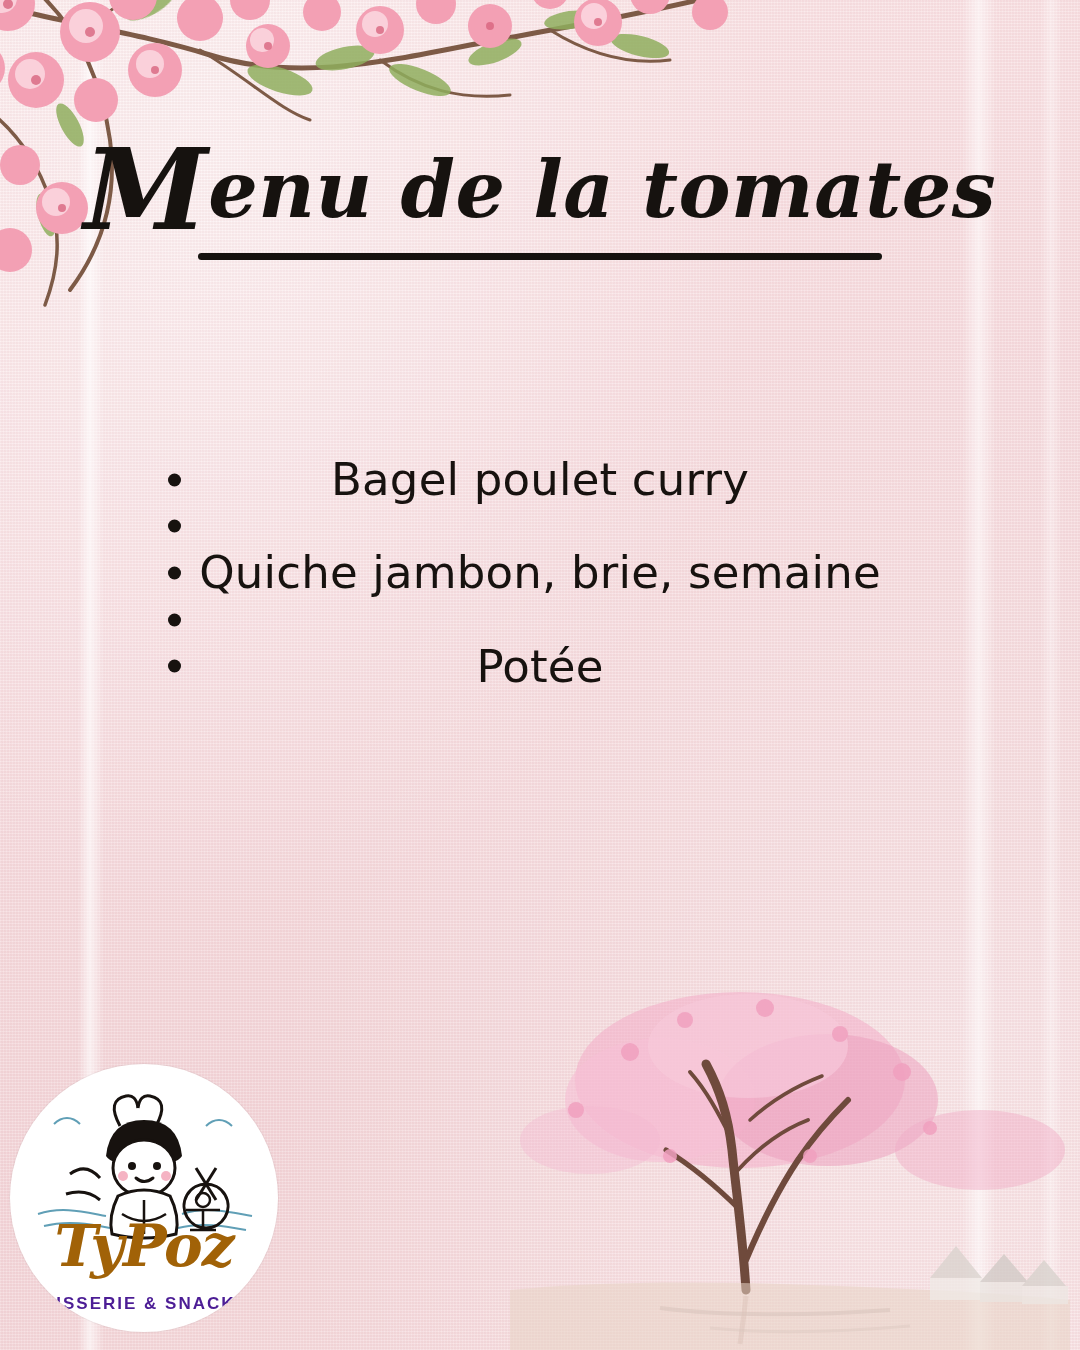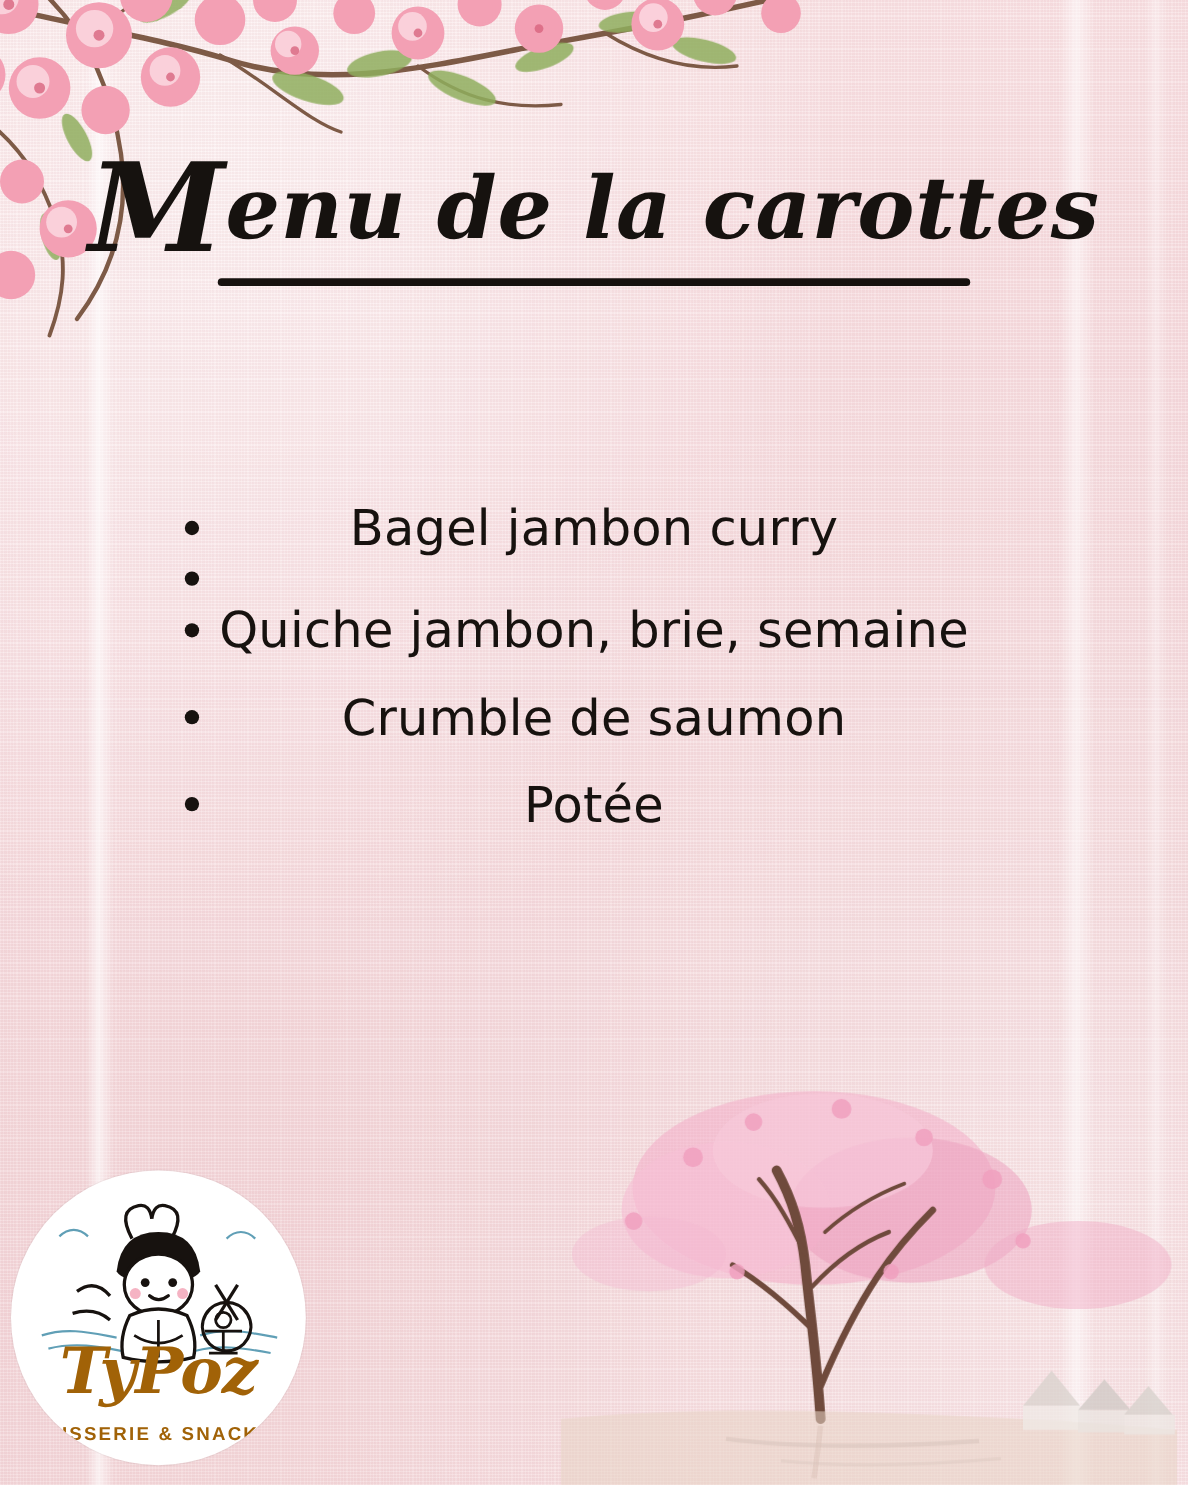--- a/index.html
+++ b/index.html
@@ -176,21 +176,21 @@
   .logo-sub {
     position: absolute;
     left: 0;
     right: 0;
     bottom: 18px;
     text-align: center;
     font-family: "Liberation Sans", sans-serif;
     font-weight: 700;
     font-size: 17px;
     letter-spacing: 2px;
-    color: #a16207;
+    color: #4c1d95;
   }
 </style>
 </head>
 <body>
 
 <div class="poster">
 
   <div class="texture"></div>
   <div class="band band-left"></div>
   <div class="band band-right"></div>
@@ -306,39 +306,38 @@
         <circle cx="330" cy="74" r="8"></circle>
       <circle cx="392" cy="112" r="9"></circle>
         <circle cx="66" cy="150" r="8"></circle>
       <circle cx="420" cy="168" r="7"></circle>
         <circle cx="300" cy="196" r="7"></circle>
       <circle cx="160" cy="196" r="7"></circle>
     </g>
   </svg>
 
   <div class="title-wrap">
-    <div class="title"><span class="cap">M</span><span>enu de la carottes</span></div>
+    <div class="title"><span class="cap">M</span><span>enu de la tomates</span></div>
     <div class="title-rule"></div>
   </div>
 
   <ul class="menu-list">
     <li class="menu-item">
       <span class="bullet"></span>
-      <span>Bagel jambon curry</span>
+      <span>Bagel poulet curry</span>
     </li>
     <li class="menu-item">
       <span class="bullet"></span>
     </li>
     <li class="menu-item">
       <span class="bullet"></span>
       <span>Quiche jambon, brie, semaine</span>
     </li>
     <li class="menu-item">
       <span class="bullet"></span>
-      <span>Crumble de saumon</span>
     </li>
     <li class="menu-item">
       <span class="bullet"></span>
       <span>Potée</span>
     </li>
   </ul>
 
   <div class="logo">
     <svg class="logo-inner" viewBox="0 0 268 268" xmlns="http://www.w3.org/2000/svg">
       <circle cx="134" cy="134" r="133" fill="#ffffff"></circle>

